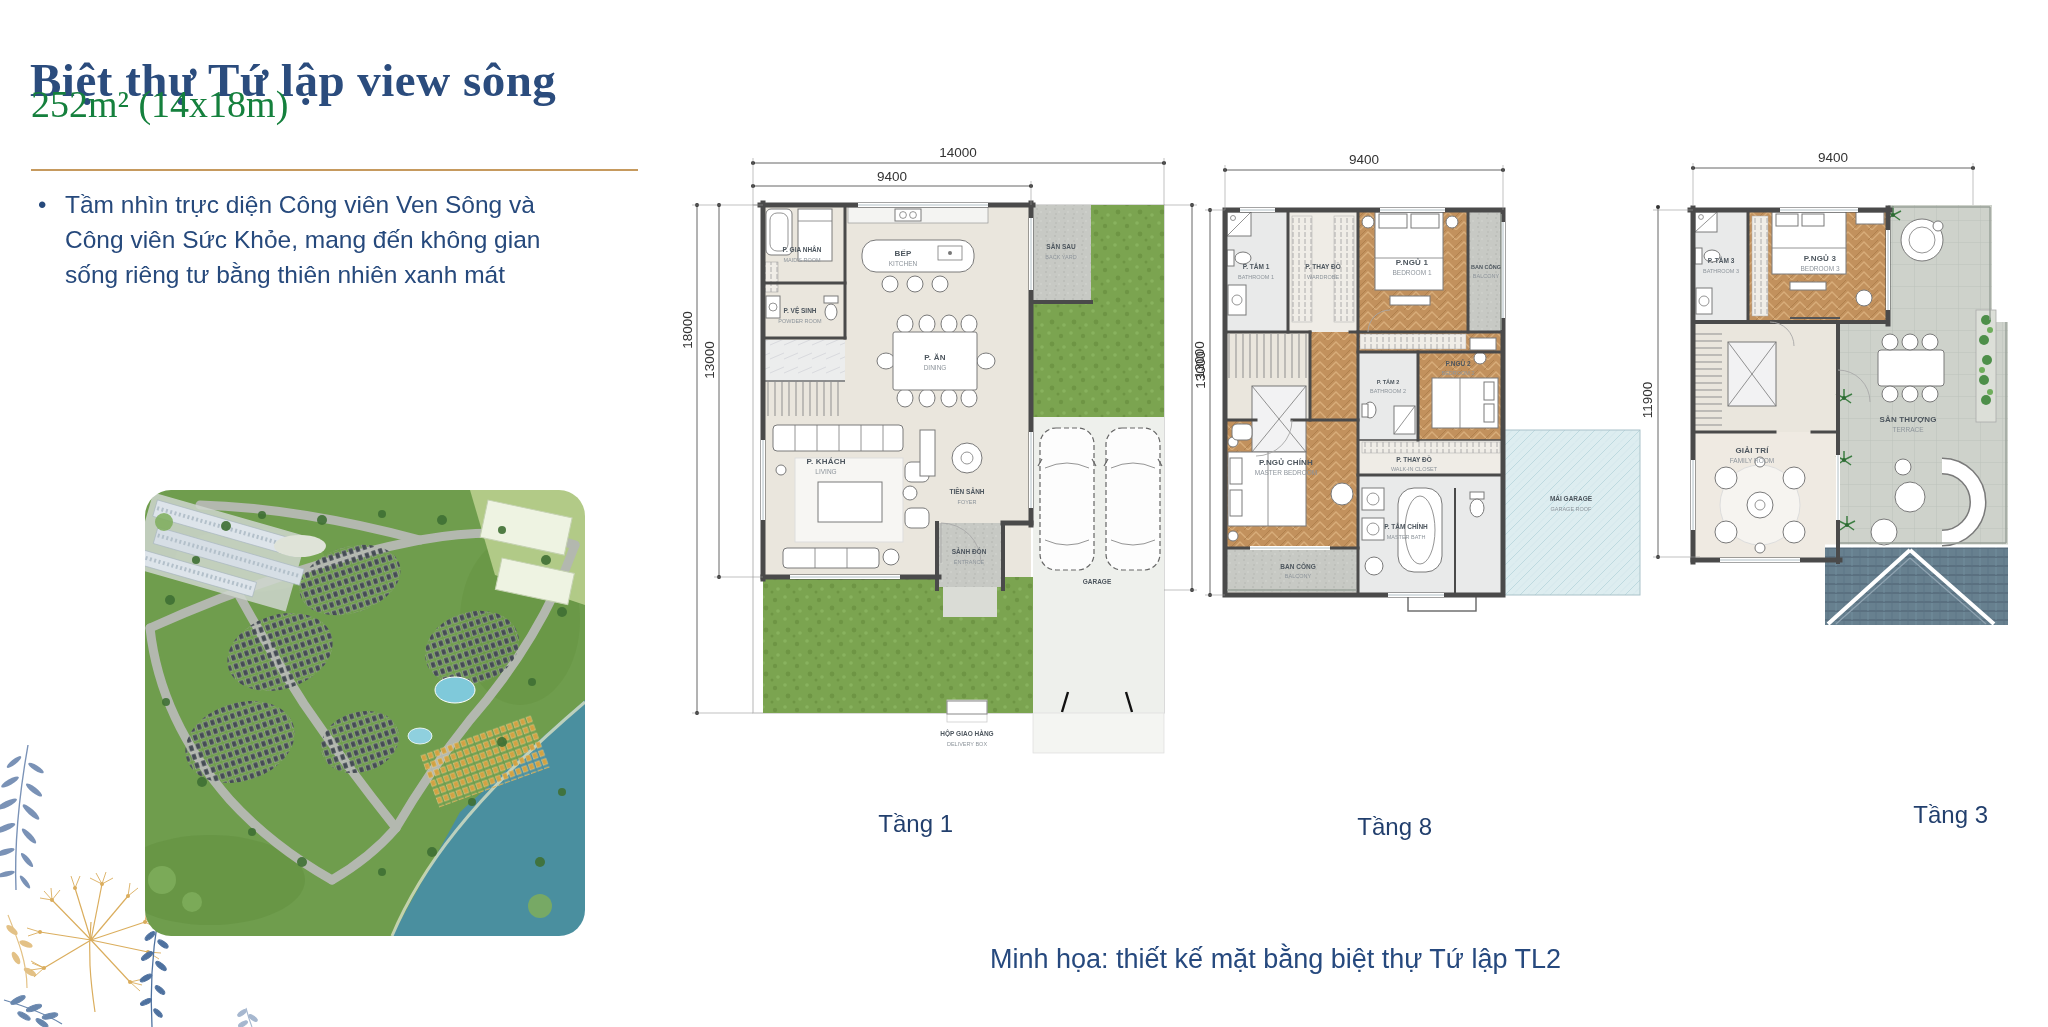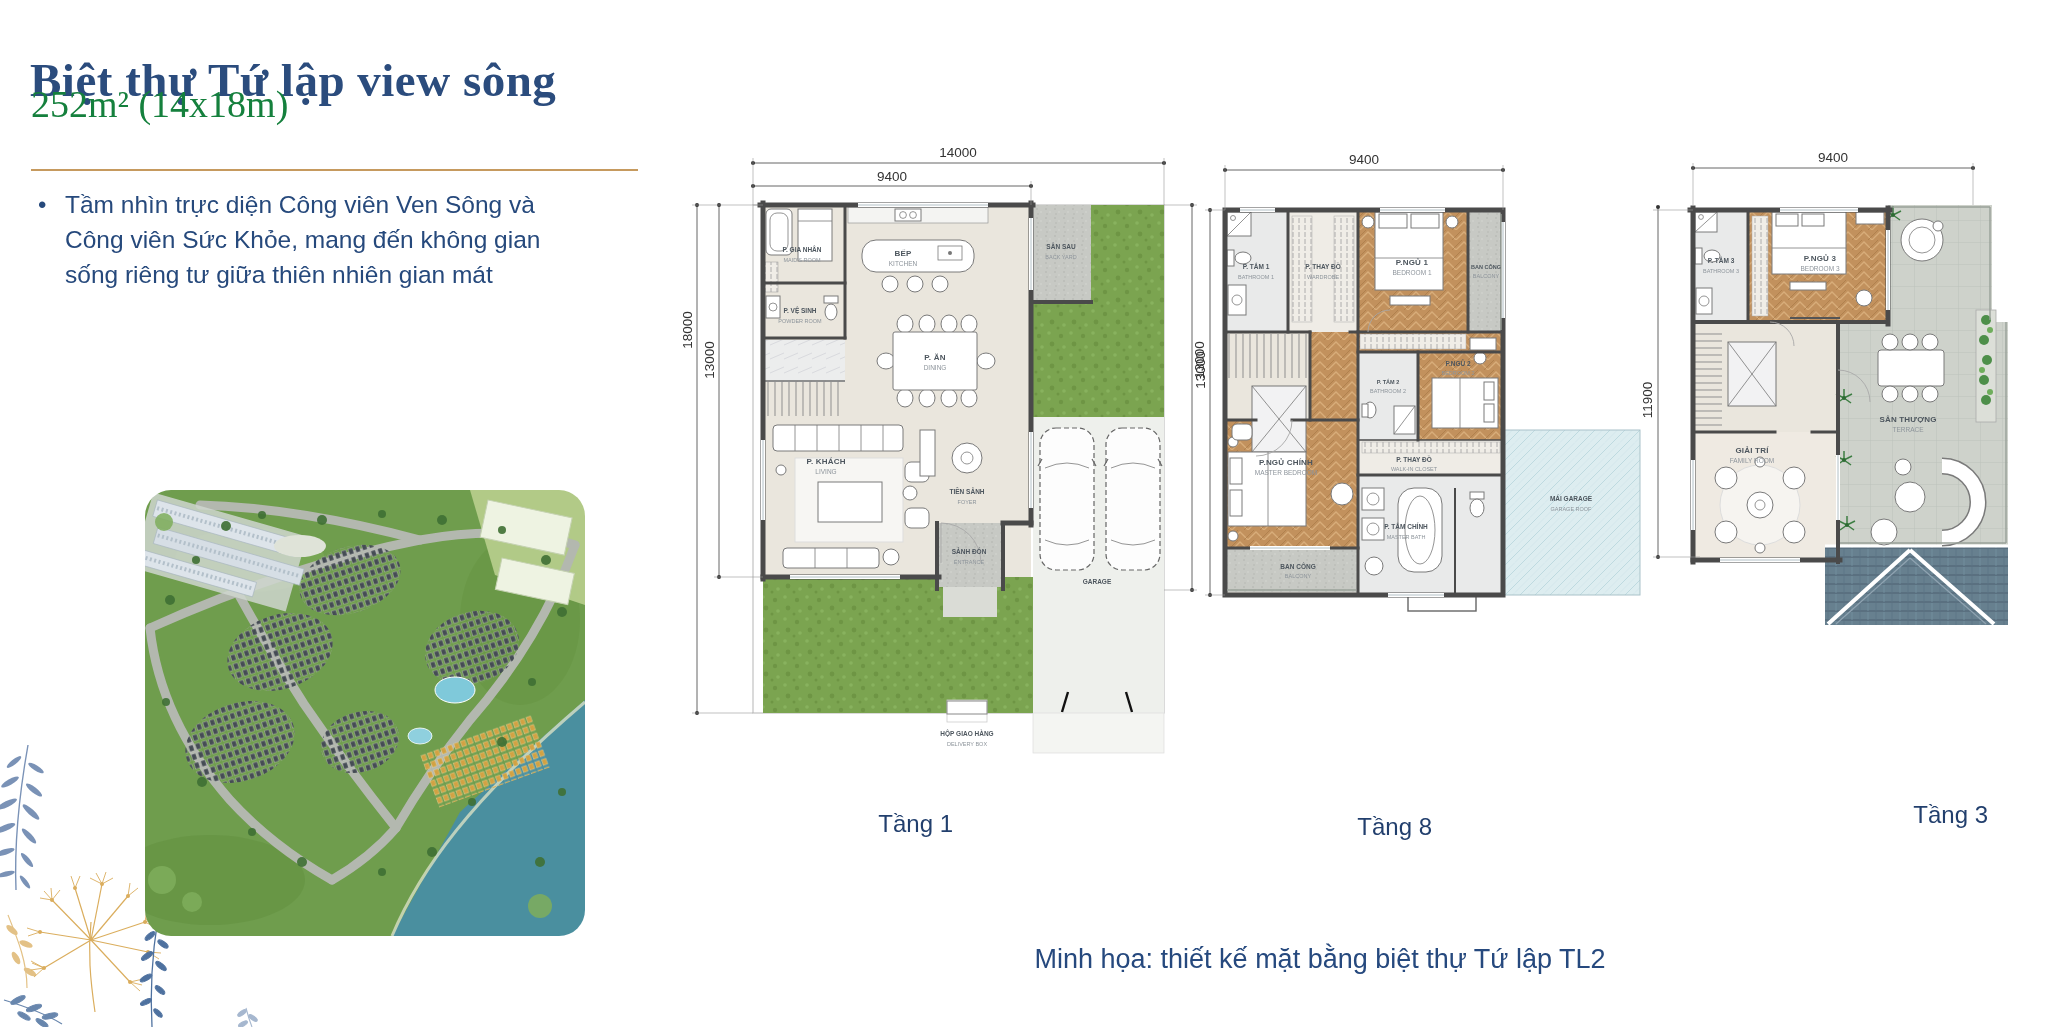--- a/index.html
+++ b/index.html
@@ -9,21 +9,21 @@
         font-family:"Liberation Serif",serif;font-weight:700;font-size:47px;
         color:#2b4c7d;letter-spacing:.5px;}
   .page-subtitle{position:absolute;left:31px;top:82px;width:500px;
         font-family:"Liberation Serif",serif;font-weight:400;font-size:38px;color:#15803d;}
   .divider{position:absolute;left:31px;top:169px;width:607px;height:2px;background:#c69a5e;}
   .bullets{position:absolute;left:30px;top:188px;width:520px;margin:0;padding:0;list-style:none;}
   .bullets li{position:relative;padding-left:35px;margin-bottom:9px;
         font-size:24.5px;line-height:1.42;color:#26497c;}
   .bullets li::before{content:"•";position:absolute;left:8px;top:0;color:#26497c;font-size:24px;}
   .floor-label{position:absolute;font-size:24px;color:#223f6d;text-align:right;width:130px;}
-  .caption{position:absolute;left:990px;top:944px;width:660px;text-align:center;
+  .caption{position:absolute;left:990px;top:944px;width:660px;text-align:left;
         font-size:27px;color:#26497e;}
   svg text{font-family:"Liberation Sans",sans-serif;}
   .rl{font-size:8px;font-weight:bold;fill:#4d565e;text-anchor:middle;letter-spacing:.2px;}
   .rle{font-size:6.5px;fill:#8d949b;text-anchor:middle;}
   .rls{font-size:6.5px;font-weight:bold;fill:#4d565e;text-anchor:middle;}
   .rles{font-size:5.5px;fill:#8d949b;text-anchor:middle;}
   .dim{font-size:13.5px;fill:#333;text-anchor:middle;}
   .dimline{stroke:#555;stroke-width:.9;}
   .ext{stroke:#999;stroke-width:.6;}
   .wall5{stroke:#4a4a4a;stroke-width:5;stroke-linecap:square;}
@@ -848,19 +848,19 @@
       <text x="1908" y="422" class="rl">SÂN THƯỢNG</text>
       <text x="1908" y="432" class="rle">TERRACE</text>
     </g>
   </g>
 </svg>
 
   <h1 class="page-title">Biệt thự Tứ lập view sông</h1>
   <div class="page-subtitle">252m² (14x18m)</div>
   <div class="divider"></div>
   <ul class="bullets">
-    <li>Tầm nhìn trực diện Công viên Ven Sông và Công viên Sức Khỏe, mang đến không gian sống riêng tư giữa thiên nhiên gian mát</li>
+    <li>Tầm nhìn trực diện Công viên Ven Sông và Công viên Sức Khỏe, mang đến không gian sống riêng tư bằng thiên nhiên xanh mát</li>
   </ul>
   <div class="floor-label" style="left:823px;top:810px;">Tầng 1</div>
   <div class="floor-label" style="left:1302px;top:813px;">Tầng 8</div>
   <div class="floor-label" style="left:1858px;top:801px;">Tầng 3</div>
   <div class="caption">Minh họa: thiết kế mặt bằng biệt thự Tứ lập TL2</div>
 </div>
 
 </body></html>

